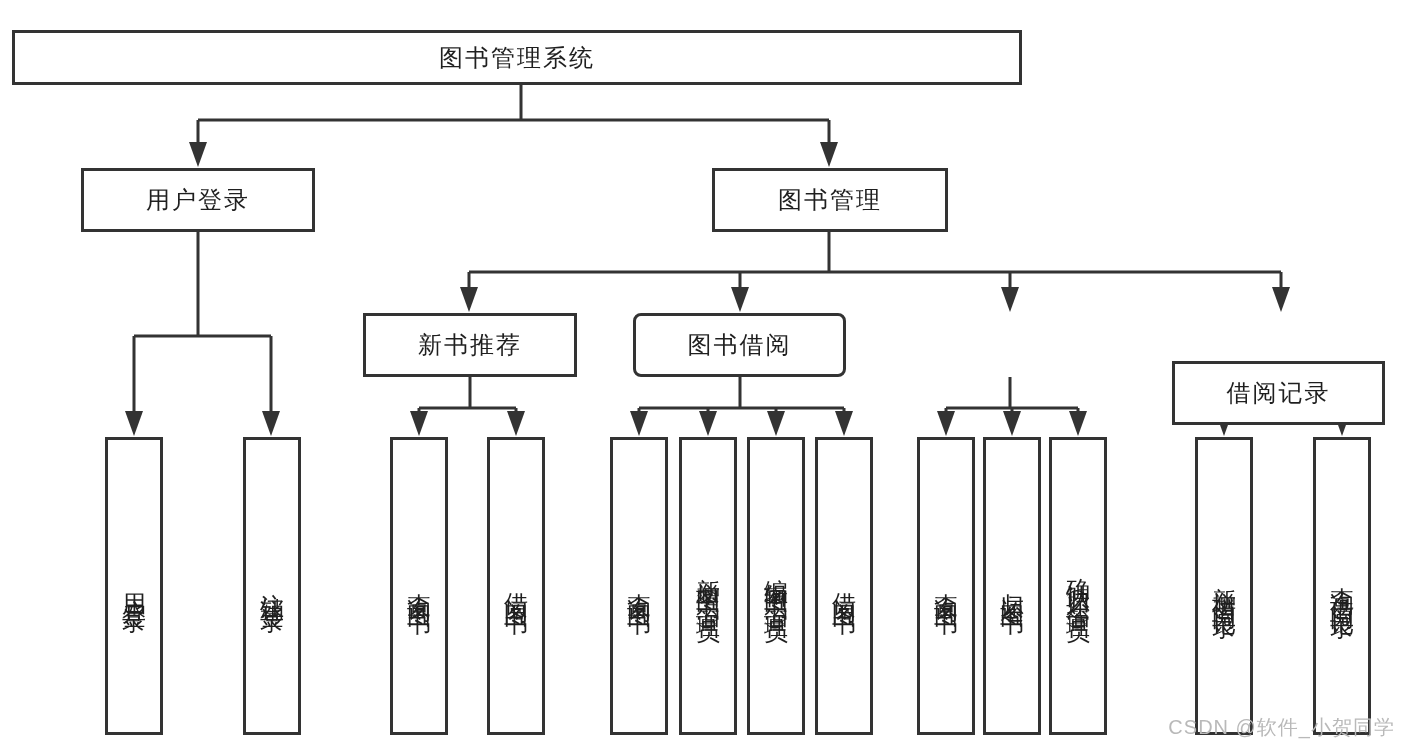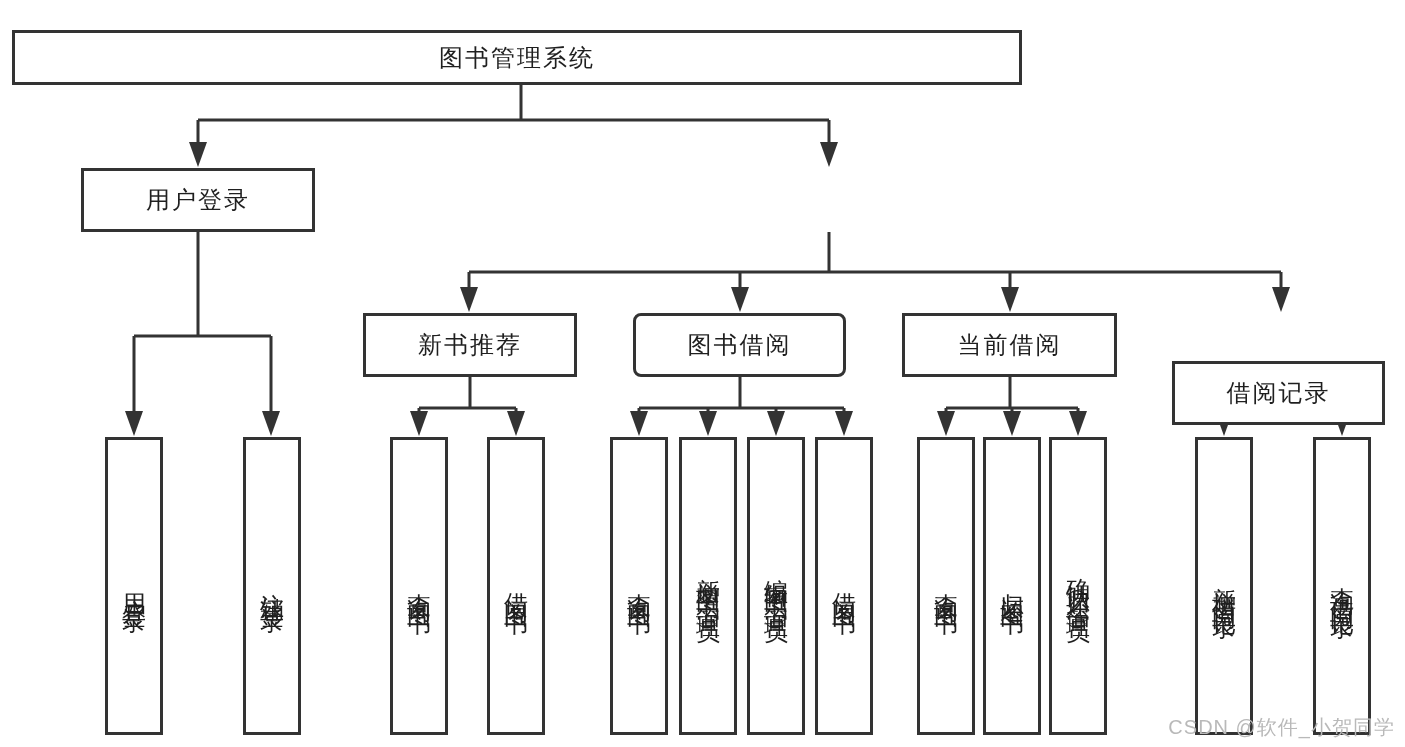--- a/index.html
+++ b/index.html
@@ -100,24 +100,24 @@
       <polygon points="1003,411 1021,411 1012,436"></polygon>
       <polygon points="1069,411 1087,411 1078,436"></polygon>
       <polygon points="1215,411 1233,411 1224,436"></polygon>
       <polygon points="1333,411 1351,411 1342,436"></polygon>
     </g>
   </svg>
 
   <div class="node" style="left:12px; top:13px; width:1010px; height:55px;margin-top:17px;">图书管理系统</div>
 
   <div class="node" style="left:81px; top:168px; width:234px; height:64px;">用户登录</div>
+  <div class="node" style="left:712px; top:168px; width:236px; height:64px;">图书管理</div>
 
   <div class="node" style="left:363px; top:313px; width:214px; height:64px;">新书推荐</div>
   <div class="node" style="left:633px; top:313px; width:213px; height:64px;border-radius:8px;">图书借阅</div>
-  <div class="node" style="left:902px; top:313px; width:215px; height:64px;">当前借阅</div>
   <div class="node" style="left:1172px; top:313px; width:213px; height:64px;margin-top:48px;">借阅记录</div>
 
   <div class="leaf" style="left:105px; top:437px; width:58px; height:298px;">
     <span>用户登录</span>
     </div>
   <div class="leaf" style="left:243px; top:437px; width:58px; height:298px;">
     <span>注销登录</span>
     </div>
 
   <div class="leaf" style="left:390px; top:437px; width:58px; height:298px;">

